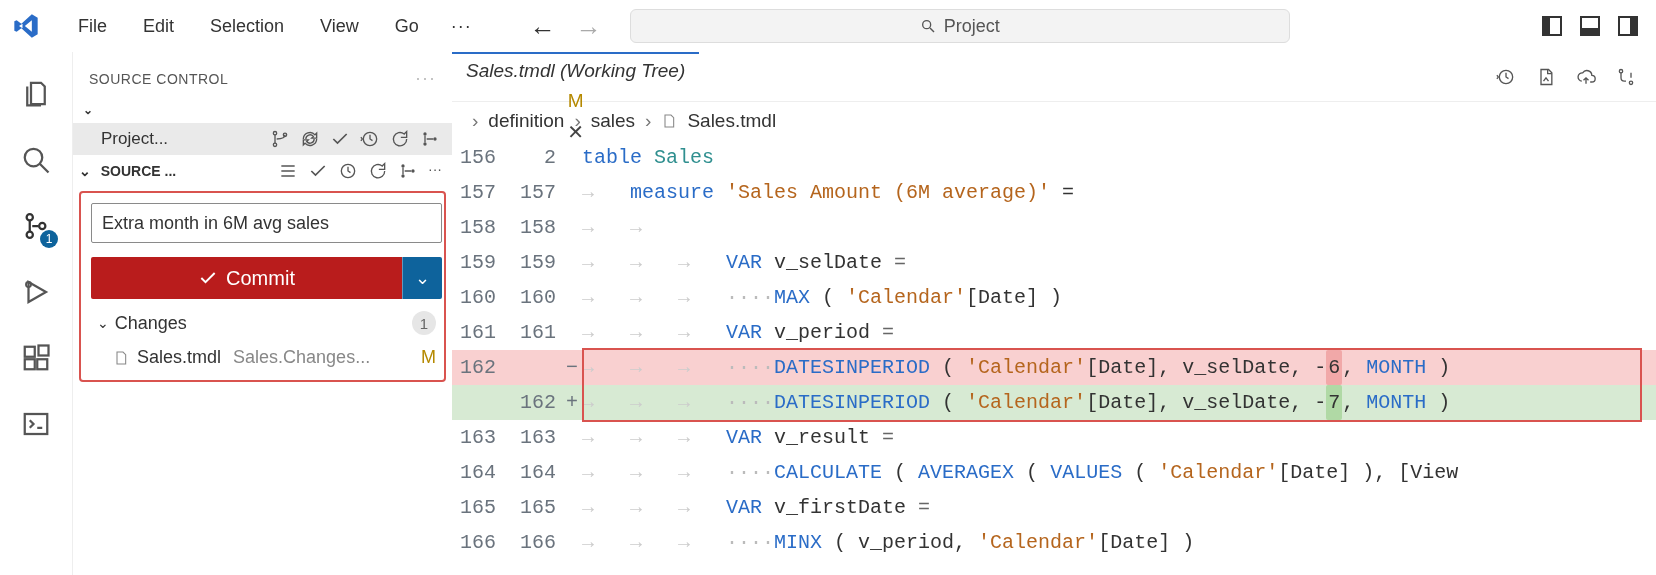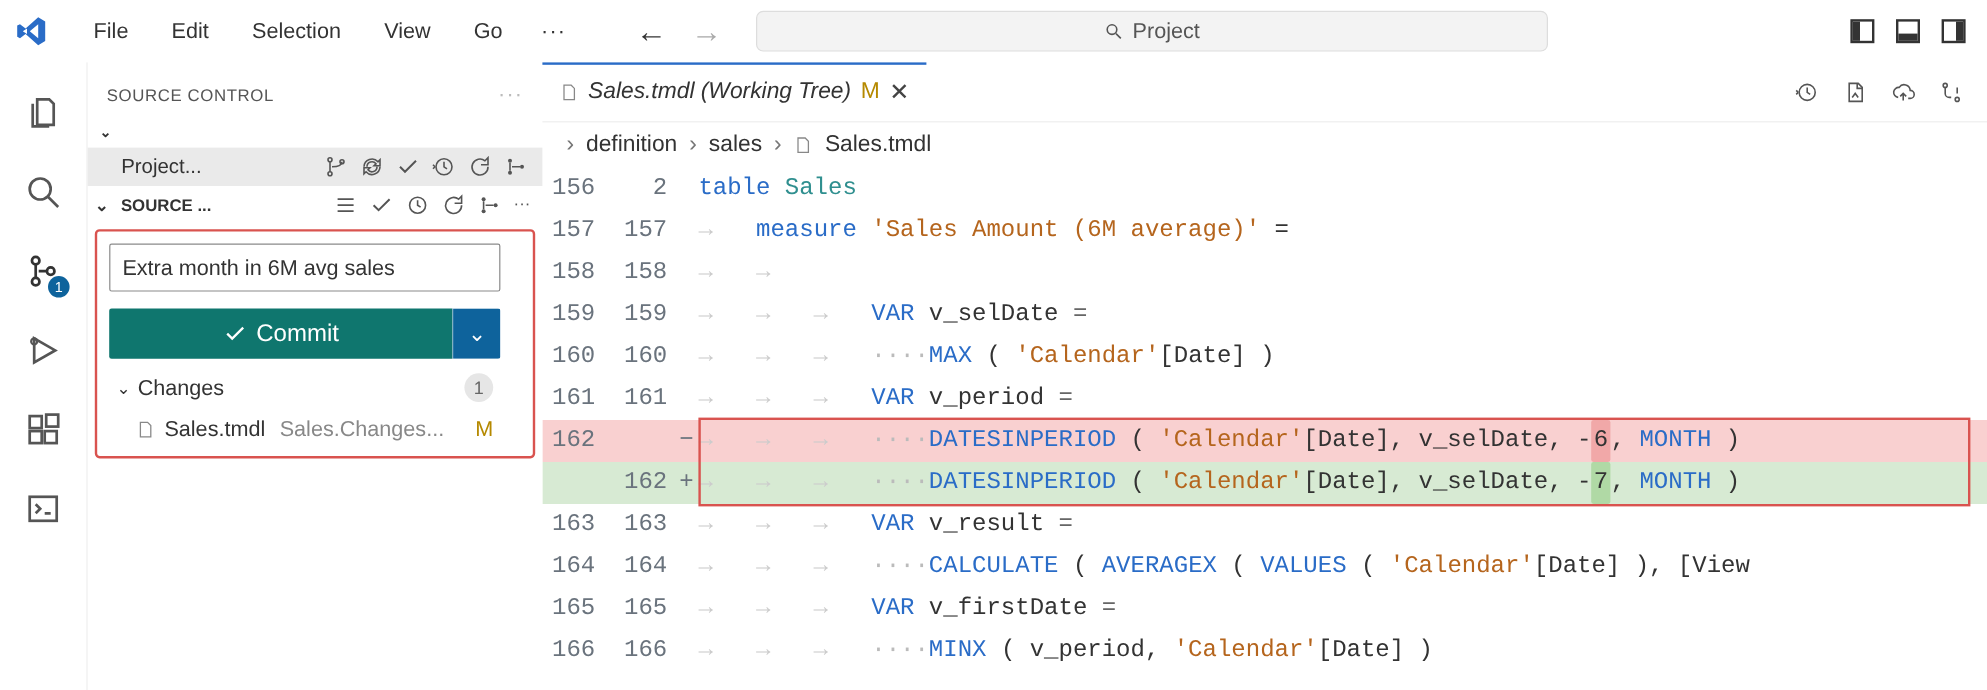--- a/index.html
+++ b/index.html
@@ -30,35 +30,35 @@
 
 .sidebar { width: 380px; border-left: 1px solid #eee; padding-top: 8px; }
 .sidebar-header { display: flex; align-items: center; padding: 8px 16px; font-size: 14px; letter-spacing: 0.5px; color: #555; }
 .sidebar-header .dots { margin-left: auto; font-size: 18px; letter-spacing: 1px; cursor:pointer; }
 .section-header { display: flex; align-items: center; padding: 6px 10px; font-size: 14px; font-weight: 700; gap: 6px; }
 .section-header .chev { font-size: 12px; }
 .repo-row { display: flex; align-items: center; padding: 6px 12px 6px 28px; gap: 6px; background: #eaeaea; font-size: 17px; }
 .repo-row .trail-icons { margin-left: auto; display:flex; gap: 10px; color: #555; }
 .sc-row { display: flex; align-items: center; padding: 6px 10px 6px 6px; gap: 10px; font-weight:700; font-size:14px; }
 .sc-row .trail-icons { margin-left: auto; display:flex; gap: 10px; color: #555; font-weight: 400;}
-.redbox { border: 2px solid #d9534f; margin: 4px 6px 6px 6px; padding: 10px 27px 6px 10px; border-radius: 4px; }
+.redbox { border: 2px solid #d9534f; margin: 4px 6px 6px 6px; padding: 10px 2px 6px 10px; border-radius: 4px; }
 .commit-input { width: 100%; height: 40px; border: 1px solid #8a8a8a; padding: 6px 10px; font-size: 18px; color: #333; font-family: inherit; border-radius: 2px; }
 .commit-button-row { display:flex; margin-top: 14px; }
-.commit-button { flex:1; background: #0f766e; color:#fff; border:none; height: 42px; font-size: 20px; display:flex; align-items:center; justify-content:center; gap:8px; border-radius: 2px 0 0 2px; cursor:pointer; }
+.commit-button { flex:1; background: #b91c1c; color:#fff; border:none; height: 42px; font-size: 20px; display:flex; align-items:center; justify-content:center; gap:8px; border-radius: 2px 0 0 2px; cursor:pointer; }
 .commit-more { width: 40px; background: #0e639c; color:#fff; border:none; border-left:1px solid rgba(255,255,255,0.35); border-radius: 0 2px 2px 0; display:flex; align-items:center; justify-content:center; font-size:18px; cursor:pointer; }
 .changes-header { display:flex; align-items:center; padding: 12px 6px 6px 6px; font-size:18px; }
 .changes-header .count-badge { margin-left:auto; width:24px; height:24px; border-radius:50%; background:#e6e6e6; color:#666; display:flex; align-items:center; justify-content:center; font-size:15px; }
 .change-item { display:flex; align-items:center; padding: 6px 6px 6px 22px; font-size:18px; gap: 8px; }
 .change-item .dim { color:#888; margin-left: 4px; }
 .change-item .m-tag { margin-left:auto; color:#b58900; font-size:18px; }
 
 
 .editor { flex:1; display:flex; flex-direction:column; min-width:0; }
 .tab-row { display:flex; align-items:center; height: 50px; border-bottom: 1px solid #eee; position: relative; }
-.tab { display:flex; align-items:center; gap:8px; padding: 0 14px; height:100%; font-style:italic; font-size:19px; position:relative; }
+.tab { display:flex; align-items:center; gap:8px; padding: 0 14px; height:100%; font-style:italic; font-size:19px; position:relative;flex-direction:column; }
 .tab.active::after { content:""; position:absolute; top:0; left:0; right:0; height:2px; background:#2a6cc7; }
 .tab .m-ind { color:#b58900; font-style:normal; }
 .tab .close-x { font-size:20px; font-style:normal; cursor:pointer; color:#444; }
 .tab-right-icons { margin-left:auto; display:flex; gap:20px; padding-right:20px; color:#555; }
 .breadcrumb { display:flex; align-items:center; gap:10px; padding: 8px 20px; font-size:19px; color:#333; }
 .breadcrumb .sep { color:#777; }
 .code-area { flex:1; font-family: Consolas, "Courier New", monospace; font-size: 20px; line-height: 35px; position:relative; overflow:hidden; }
 .code-row { display:flex; height:35px; align-items:center; position:relative; }
 .gutter-a { width: 50px; text-align:right; color:#6a737d; padding-right: 6px; }
 .gutter-b { width: 60px; text-align:right; color:#6a737d; padding-right: 6px; }

